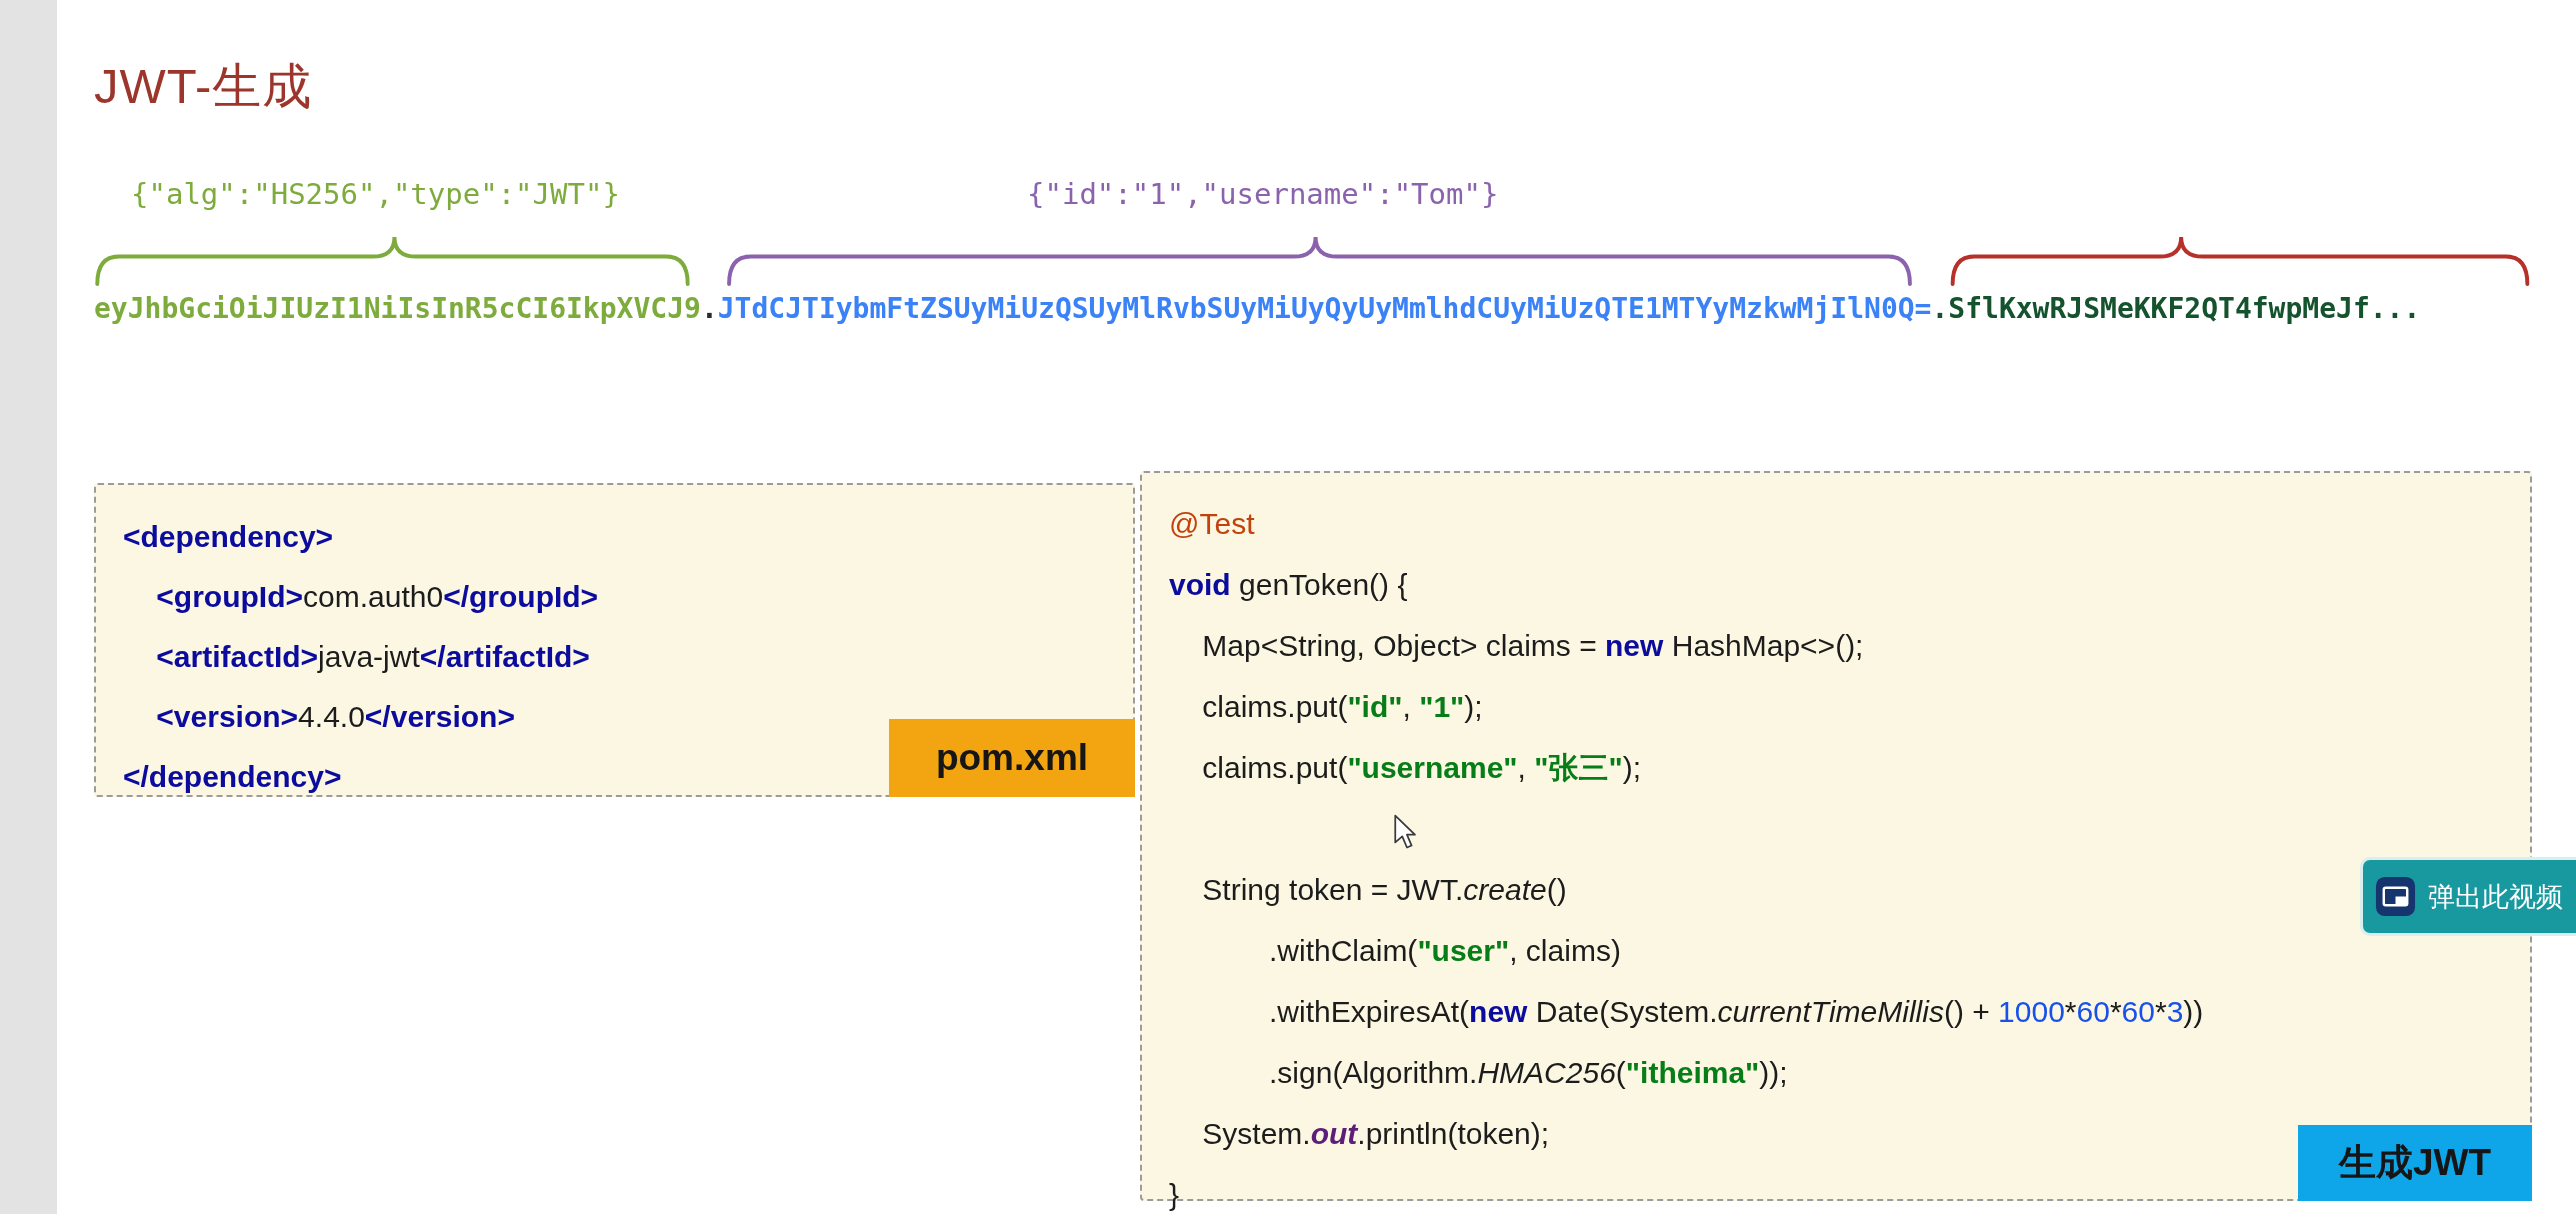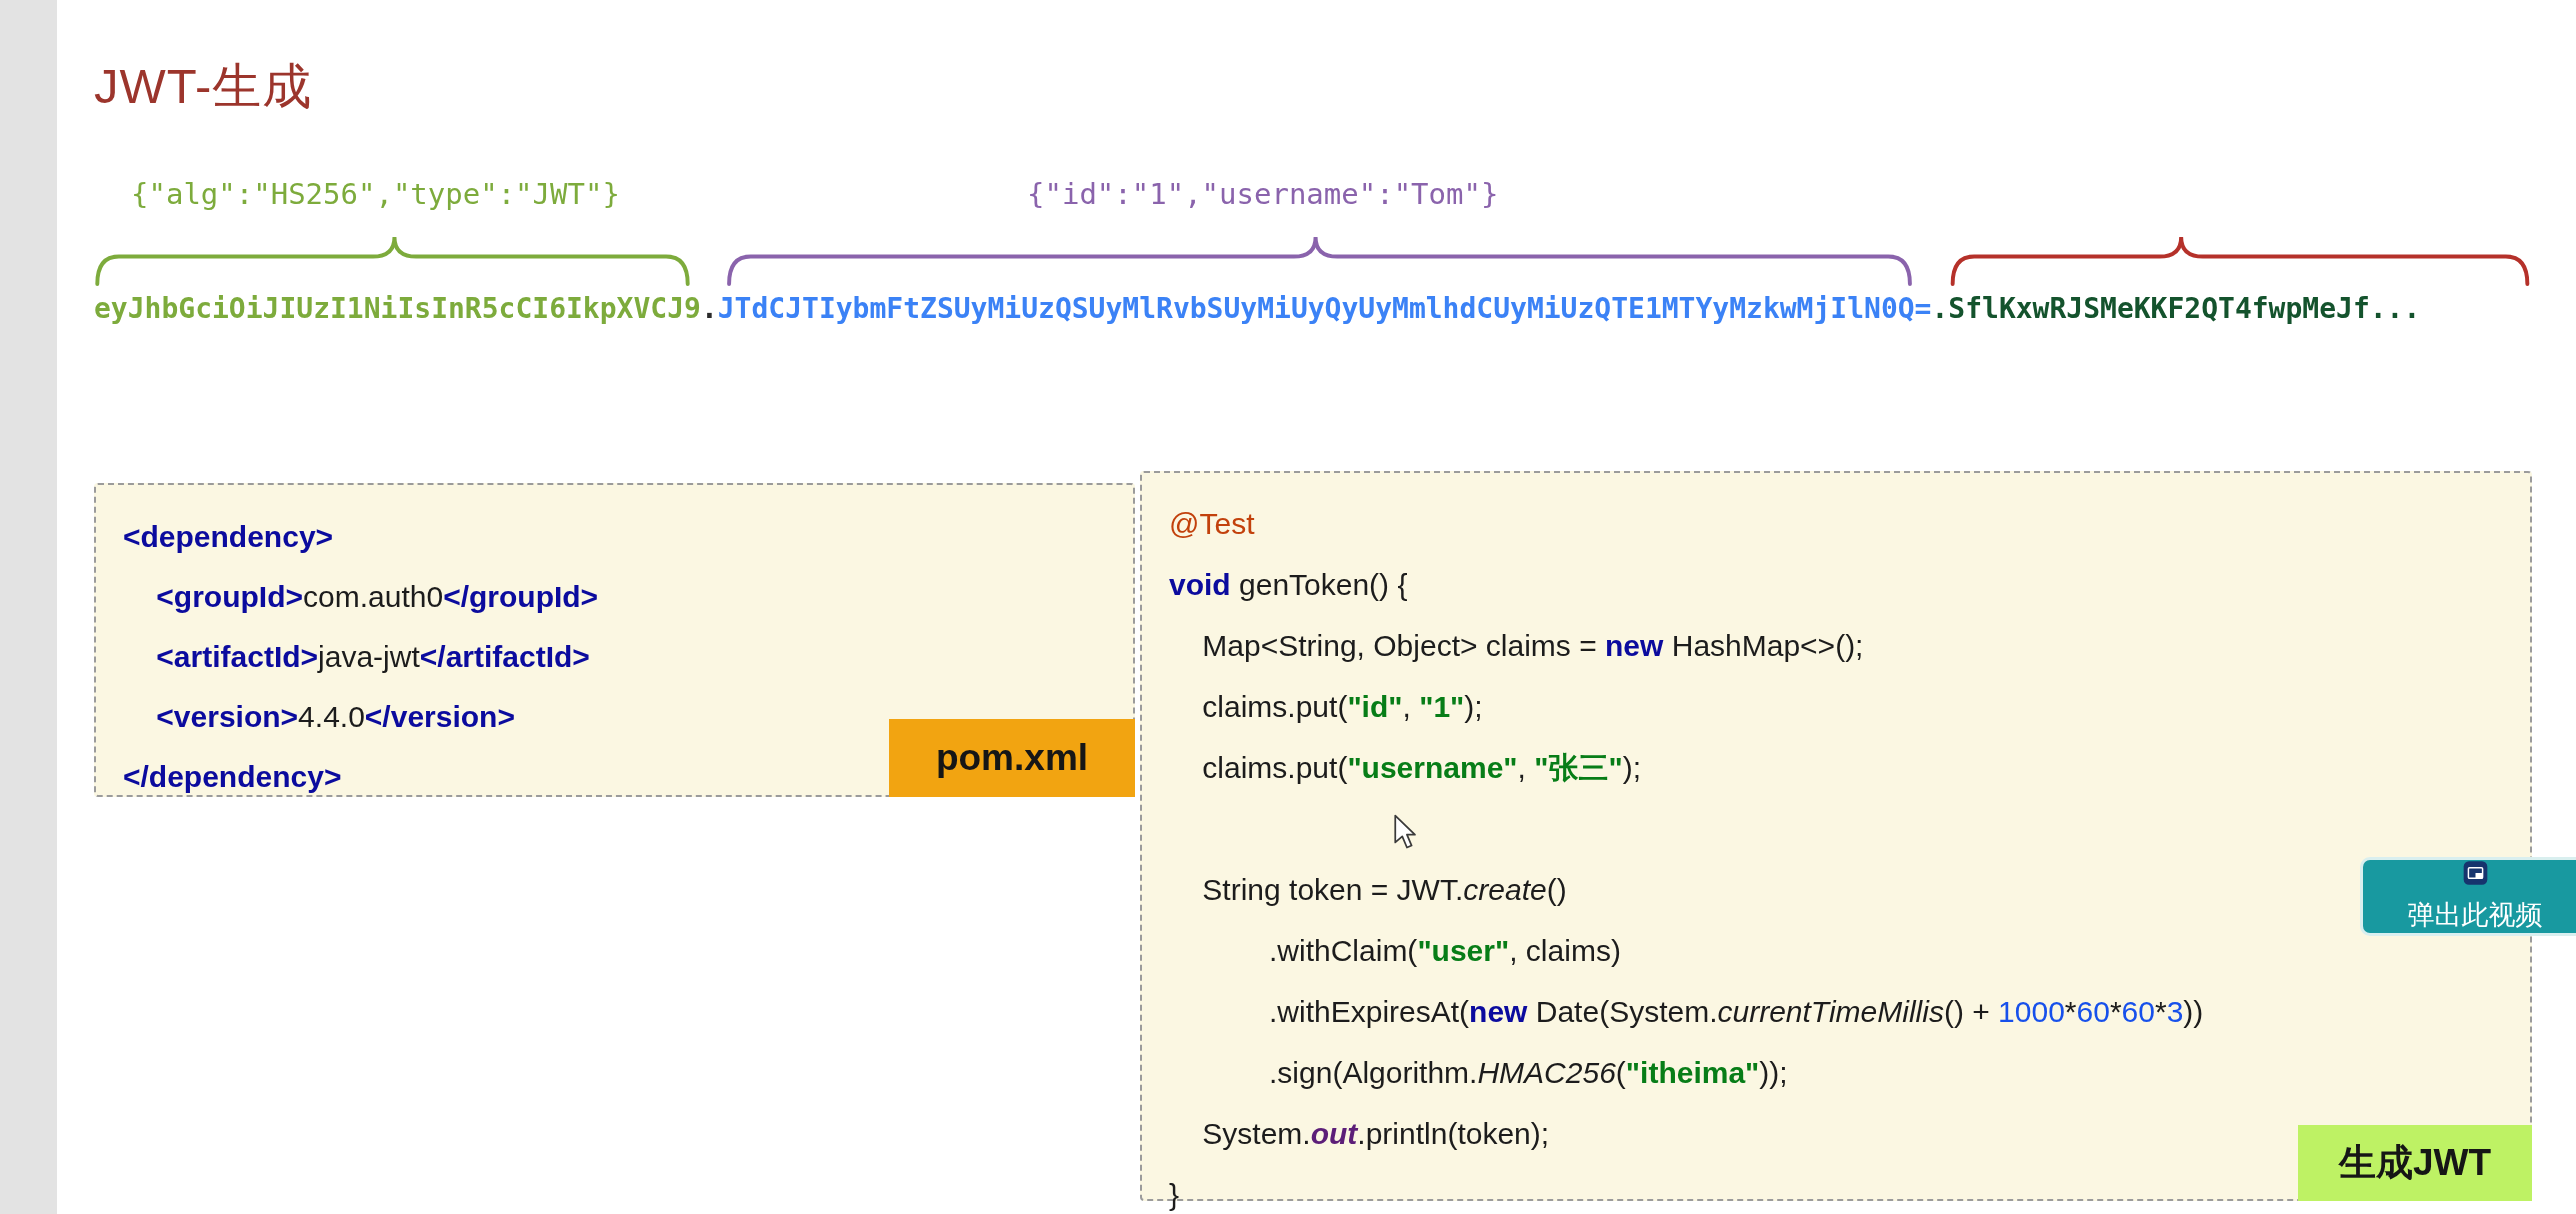--- a/index.html
+++ b/index.html
@@ -79,24 +79,24 @@
 
   <div class="token-row"><span style="color: rgb(125, 171, 60);">eyJhbGciOiJIUzI1NiIsInR5cCI6IkpXVCJ9</span><span class="sep">.</span><span style="color: #3b82f6;">JTdCJTIybmFtZSUyMiUzQSUyMlRvbSUyMiUyQyUyMmlhdCUyMiUzQTE1MTYyMzkwMjIlN0Q=</span><span style="color: #14532d; text-align: right;">.SflKxwRJSMeKKF2QT4fwpMeJf...</span></div>
 
   <div class="code-block" id="pom-block">
     <div class="code-content"><div class="code-line"><span class="tk-tag">&lt;dependency&gt;</span></div><div class="code-line"><span class="tk-p">    </span><span class="tk-tag">&lt;groupId&gt;</span><span class="tk-p">com.auth0</span><span class="tk-tag">&lt;/groupId&gt;</span></div><div class="code-line"><span class="tk-p">    </span><span class="tk-tag">&lt;artifactId&gt;</span><span class="tk-p">java-jwt</span><span class="tk-tag">&lt;/artifactId&gt;</span></div><div class="code-line"><span class="tk-p">    </span><span class="tk-tag">&lt;version&gt;</span><span class="tk-p">4.4.0</span><span class="tk-tag">&lt;/version&gt;</span></div><div class="code-line"><span class="tk-tag">&lt;/dependency&gt;</span></div></div>
     <div class="corner-label" id="pom-label" style="background: rgb(242, 164, 17);">pom.xml</div>
   </div>
 
   <div class="code-block" id="java-block">
     <div class="code-content"><div class="code-line"><span class="tk-ann">@Test</span></div><div class="code-line"><span class="tk-kw">void</span><span class="tk-p"> genToken() {</span></div><div class="code-line"><span class="tk-p">    Map&lt;String, Object&gt; claims = </span><span class="tk-kw">new</span><span class="tk-p"> HashMap&lt;&gt;();</span></div><div class="code-line"><span class="tk-p">    claims.put(</span><span class="tk-str">"id"</span><span class="tk-p">, </span><span class="tk-str">"1"</span><span class="tk-p">);</span></div><div class="code-line"><span class="tk-p">    claims.put(</span><span class="tk-str">"username"</span><span class="tk-p">, </span><span class="tk-str">"张三"</span><span class="tk-p">);</span></div><div class="code-line"> </div><div class="code-line"><span class="tk-p">    String token = JWT.</span><span class="tk-it">create</span><span class="tk-p">()</span></div><div class="code-line"><span class="tk-p">            .withClaim(</span><span class="tk-str">"user"</span><span class="tk-p">, claims)</span></div><div class="code-line"><span class="tk-p">            .withExpiresAt(</span><span class="tk-kw">new</span><span class="tk-p"> Date(System.</span><span class="tk-it">currentTimeMillis</span><span class="tk-p">() + </span><span class="tk-num">1000</span><span class="tk-p">*</span><span class="tk-num">60</span><span class="tk-p">*</span><span class="tk-num">60</span><span class="tk-p">*</span><span class="tk-num">3</span><span class="tk-p">))</span></div><div class="code-line"><span class="tk-p">            .sign(Algorithm.</span><span class="tk-it">HMAC256</span><span class="tk-p">(</span><span class="tk-str">"itheima"</span><span class="tk-p">));</span></div><div class="code-line"><span class="tk-p">    System.</span><span class="tk-sf">out</span><span class="tk-p">.println(token);</span></div><div class="code-line"><span class="tk-p">}</span></div></div>
-    <div class="corner-label" id="gen-label" style="background: #bef264; margin-top: 36px;">生成JWT</div>
+    <div class="corner-label" id="gen-label" style="background: #0ea5e9; margin-top: 36px;">生成JWT</div>
   </div>
 
-  <div id="video-btn" style="background: rgb(24, 153, 160); flex-direction: column;">
+  <div id="video-btn" style="background: rgb(24, 153, 160);">
     <svg width="43" height="43" viewBox="0 0 44 44">
       <rect x="2" y="2" width="40" height="40" rx="9" fill="#16346d"></rect>
       <rect x="10" y="13" width="24" height="18" rx="2" fill="none" stroke="#ffffff" stroke-width="2.5"></rect>
       <rect x="22" y="22" width="12" height="9" fill="#ffffff"></rect>
     </svg>
     <span>弹出此视频</span>
   </div>
 
   <svg id="cursor" width="26" height="37" viewBox="0 0 13 19">
     <path d="M1.5,0.8 L1.5,14.6 L5.1,11.5 L7.5,17.2 L9.9,16.2 L7.5,10.6 L11.6,10.6 Z" fill="#ffffff" stroke="#3a3a3a" stroke-width="0.9" stroke-linejoin="round"></path>

